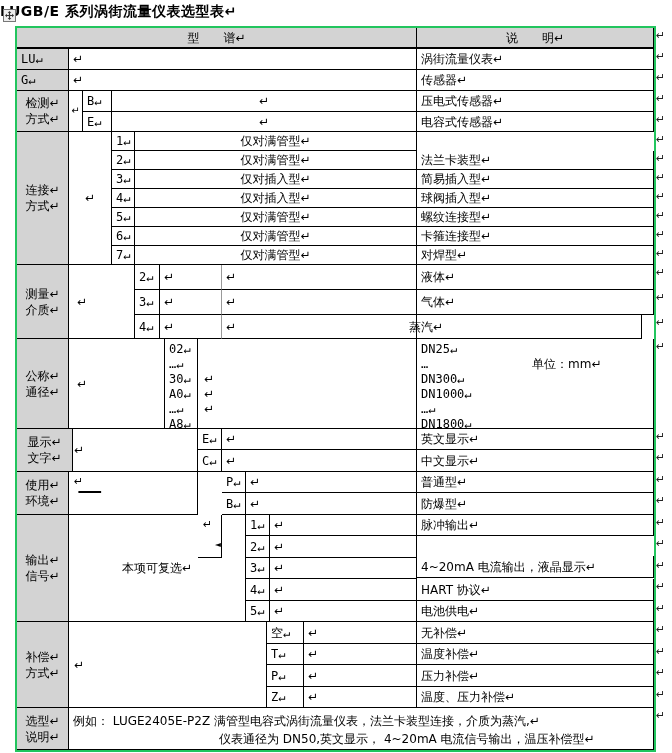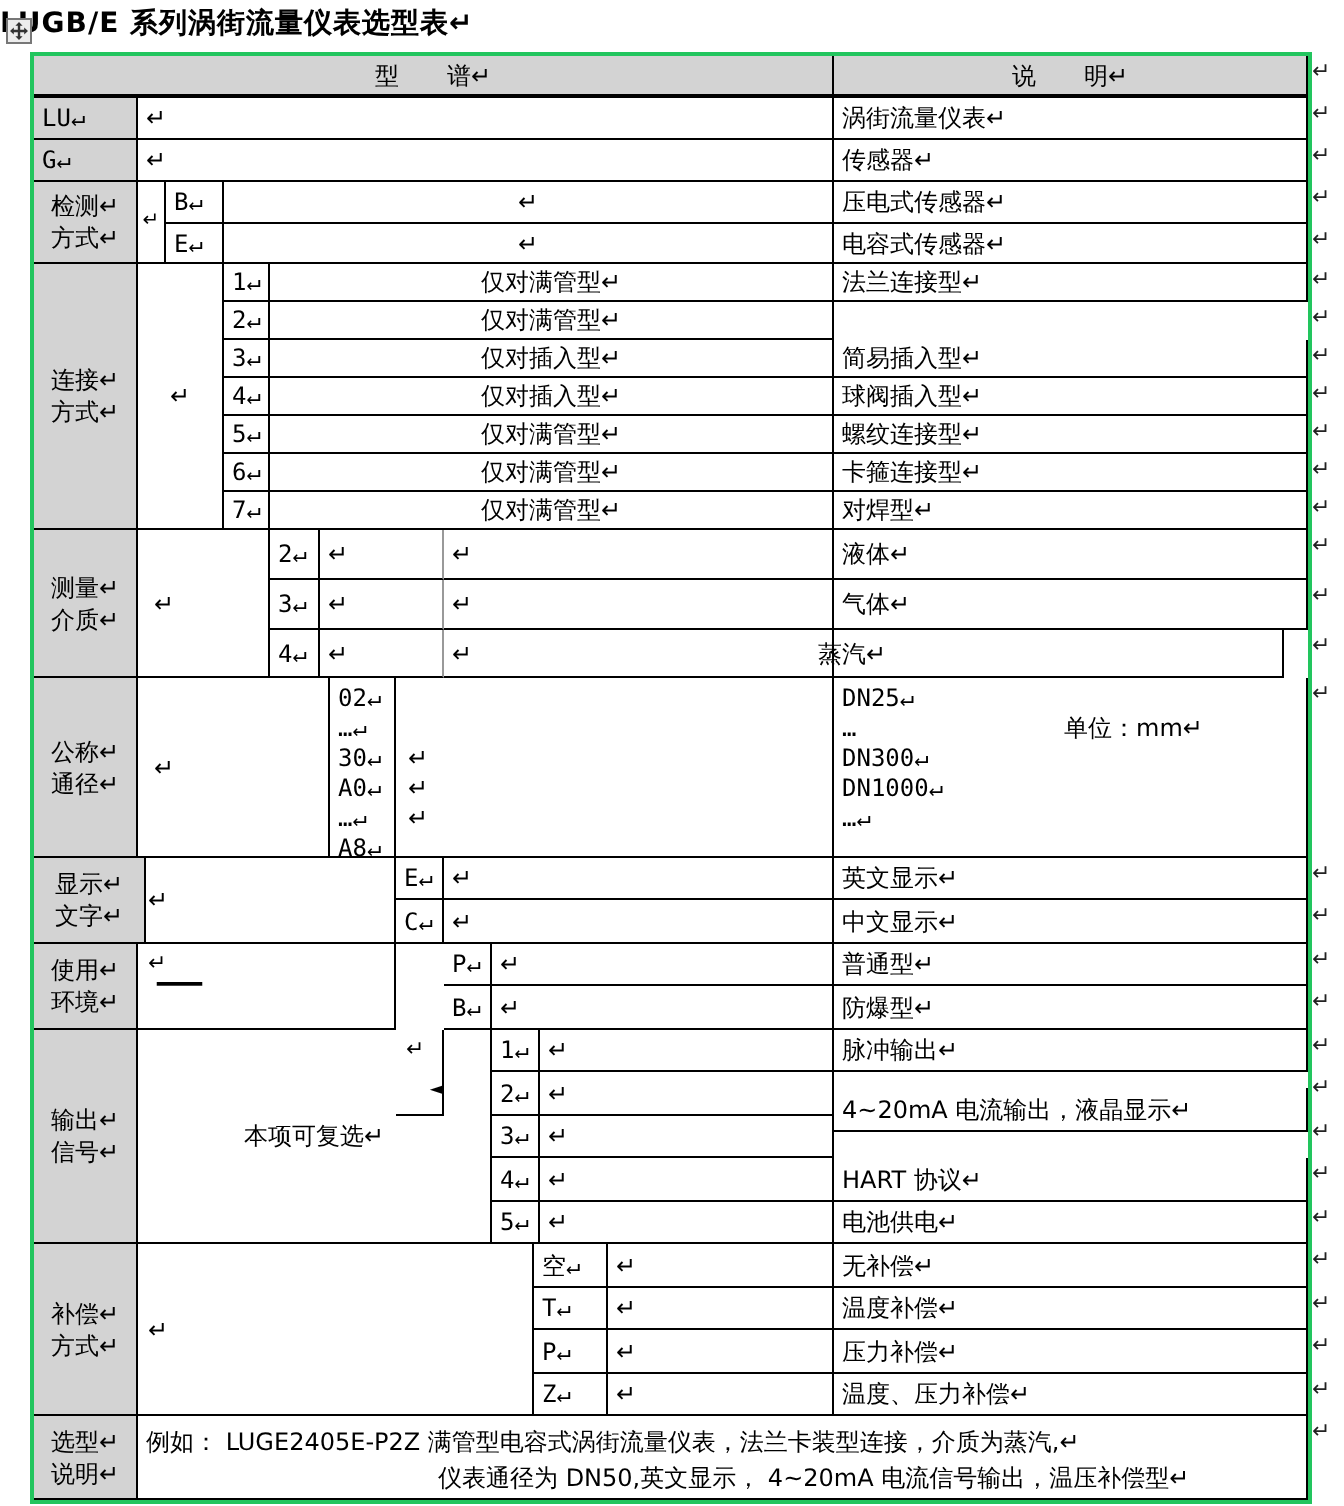--- a/index.html
+++ b/index.html
@@ -85,23 +85,23 @@
     <div class="c vc hc" style="left:95px;top:84px;width:305px;height:20px">↵</div>
     <div class="c vc pl" style="left:400px;top:84px;width:237px;height:20px">电容式传感器↵</div>
 
     <div class="c g col2" style="left:0;top:104px;width:52px;height:133px">
       <span>连接↵</span>
       <span>方式↵</span>
     </div>
     <div class="c vc hc" style="left:52px;top:104px;width:43px;height:133px">↵</div>
     <div class="c vc pl mono" style="left:95px;top:104px;width:23px;height:19px">1↵</div>
     <div class="c vc hc" style="left:118px;top:104px;width:282px;height:19px">仅对满管型↵</div>
-    <div class="c vc pl" style="left:400px;top:104px;width:237px;height:19px">法兰连接型↵</div>
     <div class="c vc pl mono" style="left:95px;top:123px;width:23px;height:19px">2↵</div>
     <div class="c vc hc" style="left:118px;top:123px;width:282px;height:19px">仅对满管型↵</div>
+    <div class="c vc pl" style="left:400px;top:123px;width:237px;height:19px">法兰卡装型↵</div>
     <div class="c vc pl mono" style="left:95px;top:142px;width:23px;height:19px">3↵</div>
     <div class="c vc hc" style="left:118px;top:142px;width:282px;height:19px">仅对插入型↵</div>
     <div class="c vc pl" style="left:400px;top:142px;width:237px;height:19px">简易插入型↵</div>
     <div class="c vc pl mono" style="left:95px;top:161px;width:23px;height:19px">4↵</div>
     <div class="c vc hc" style="left:118px;top:161px;width:282px;height:19px">仅对插入型↵</div>
     <div class="c vc pl" style="left:400px;top:161px;width:237px;height:19px">球阀插入型↵</div>
     <div class="c vc pl mono" style="left:95px;top:180px;width:23px;height:19px">5↵</div>
     <div class="c vc hc" style="left:118px;top:180px;width:282px;height:19px">仅对满管型↵</div>
     <div class="c vc pl" style="left:400px;top:180px;width:237px;height:19px">螺纹连接型↵</div>
     <div class="c vc pl mono" style="left:95px;top:199px;width:23px;height:19px">6↵</div>
@@ -149,20 +149,21 @@
     </div>
     <div class="c mono padtop3" style="left:400px;top:311px;width:237px;height:90px">
       <div class="ln">DN25↵</div>
       <div class="ln rel">
         <span>…</span>
         <span class="unit">单位：mm↵</span>
       </div>
       <div class="ln">DN300↵</div>
       <div class="ln">DN1000↵</div>
       <div class="ln">…↵</div>
+      <div class="ln">DN1800↵</div>
     </div>
 
     <div class="c g col2" style="left:0;top:401px;width:56px;height:43px">
       <span>显示↵</span>
       <span>文字↵</span>
     </div>
     <div class="c vc" style="left:52px;top:401px;width:129px;height:43px;padding-left:5px">↵</div>
     <div class="c vc pl mono" style="left:181px;top:401px;width:24px;height:21px">E↵</div>
     <div class="c vc pl" style="left:205px;top:401px;width:195px;height:21px">↵</div>
     <div class="c vc pl" style="left:400px;top:401px;width:237px;height:21px">英文显示↵</div>
@@ -192,21 +193,21 @@
       <span>信号↵</span>
     </div>
 
     <div class="c vc pl" style="left:400px;top:465px;width:237px;height:22px">防爆型↵</div>
     <div class="c vc hc" style="left:52px;top:487px;width:177px;height:107px">本项可复选↵</div>
     <div class="c vc pl mono" style="left:229px;top:487px;width:24px;height:21px">1↵</div>
     <div class="c vc pl" style="left:253px;top:487px;width:147px;height:21px">↵</div>
     <div class="c vc pl" style="left:400px;top:487px;width:237px;height:21px">脉冲输出↵</div>
     <div class="c vc pl mono" style="left:229px;top:508px;width:24px;height:22px">2↵</div>
     <div class="c vc pl" style="left:253px;top:508px;width:147px;height:22px">↵</div>
-    <div class="c vc pl" style="left:400px;top:516px;width:237px;height:22px">4~20mA 电流输出，液晶显示↵</div>
+    <div class="c vc pl" style="left:400px;top:528px;width:237px;height:22px">4~20mA 电流输出，液晶显示↵</div>
     <div class="c vc pl mono" style="left:229px;top:530px;width:24px;height:21px">3↵</div>
     <div class="c vc pl" style="left:253px;top:530px;width:147px;height:21px">↵</div>
     <div class="c vc pl mono" style="left:229px;top:551px;width:24px;height:22px">4↵</div>
     <div class="c vc pl" style="left:253px;top:551px;width:147px;height:22px">↵</div>
     <div class="c vc pl" style="left:400px;top:551px;width:237px;height:22px">HART 协议↵</div>
     <div class="c vc pl mono" style="left:229px;top:573px;width:24px;height:21px">5↵</div>
     <div class="c vc pl" style="left:253px;top:573px;width:147px;height:21px">↵</div>
     <div class="c vc pl" style="left:400px;top:573px;width:237px;height:21px">电池供电↵</div>
 
     <div class="c g col2" style="left:0;top:594px;width:52px;height:86px">

